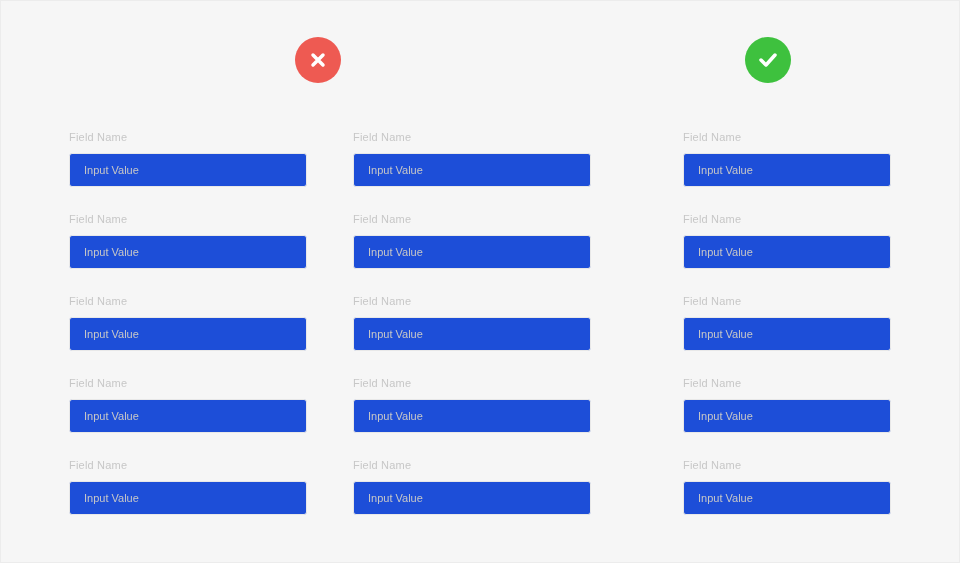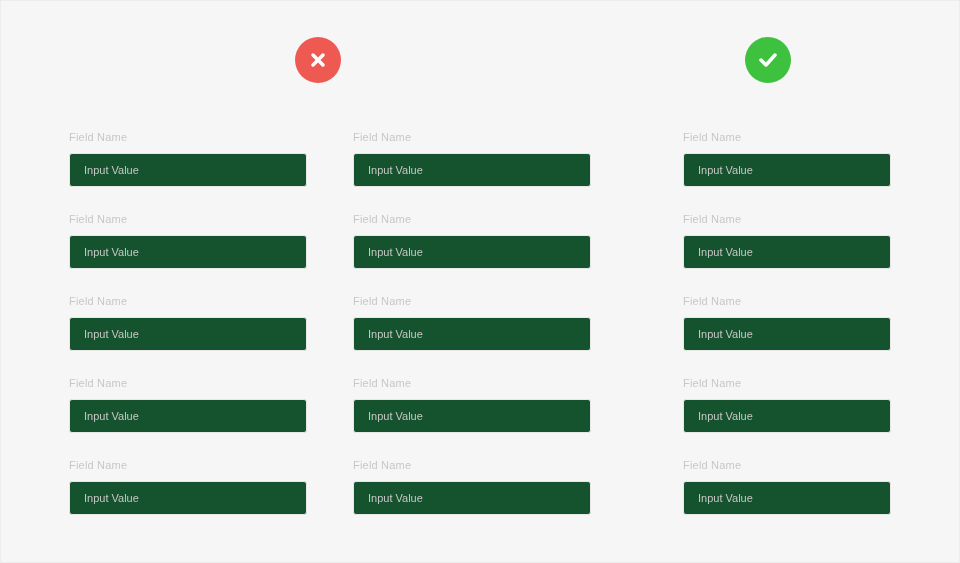--- a/index.html
+++ b/index.html
@@ -86,21 +86,21 @@
     }
     .label {
       font-size: 11px;
       color: #c7c7c7;
       font-weight: 500;
       letter-spacing: 0.2px;
     }
     .input {
       width: 100%;
       height: 34px;
-      background: #14532d;
+      background: #1d4ed8;
       border: 1px solid #e8e8e8;
       border-radius: 3px;
       padding: 0 14px;
       font-size: 11px;
       color: #c7c7c7;
       outline: none;
     }
     .input::placeholder {
       color: #c7c7c7;
     }

